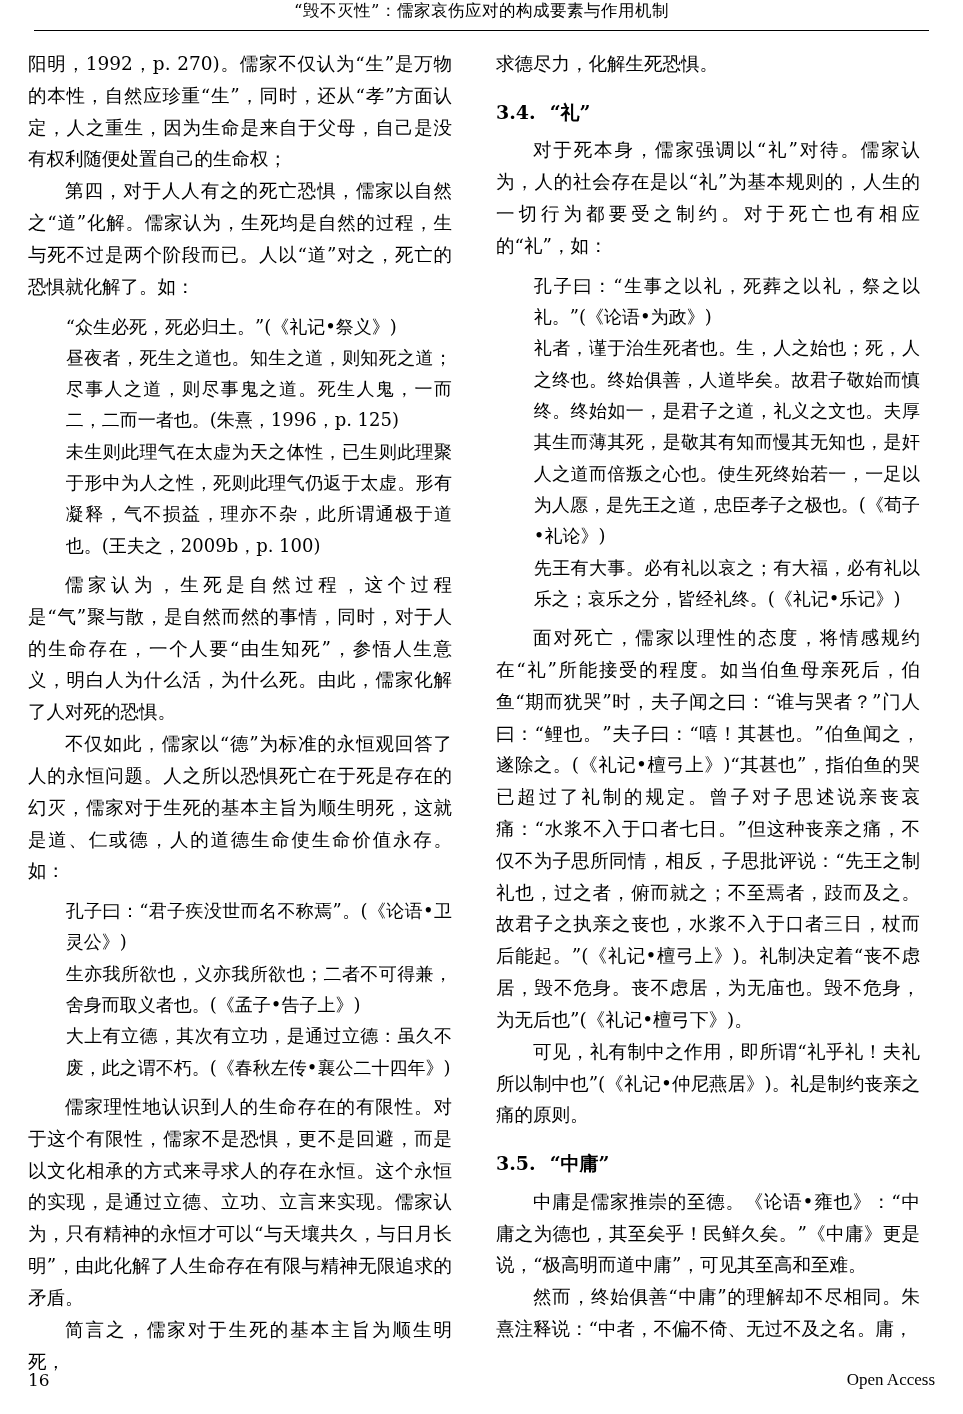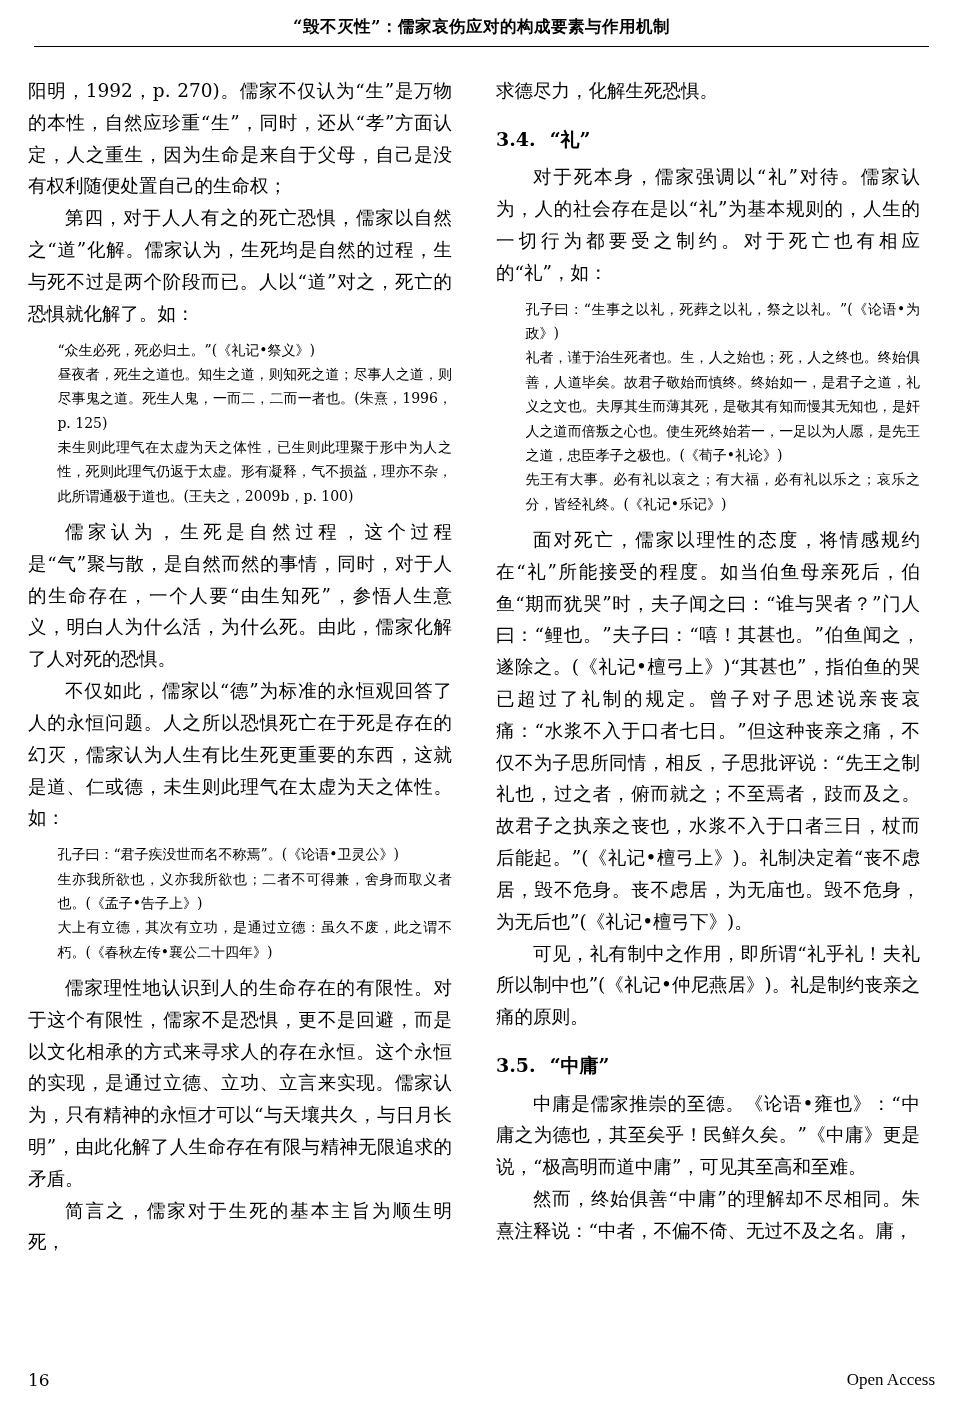--- a/index.html
+++ b/index.html
@@ -18,55 +18,54 @@
     position: relative;
     width: 963px;
     height: 1414px;
     box-sizing: border-box;
     padding: 0 28px;
   }
   
   .running-head {
     text-align: center;
     font-size: 16.5px;
-    font-weight: bold;
-    padding-top: 16px;
+    font-weight: normal;
     letter-spacing: 0.5px;
   }
   .head-rule {
     border-bottom: 1.2px solid #000;
     margin: 8px 6px 0 6px;
   }
   
   .columns {
     display: flex;
     flex-direction: row;
     gap: 44px;
-    margin-top: 28px;
+    margin-top: 17px;
   }
   .col {
     width: 424px;
     font-size: 18.5px;
     line-height: 1.72;
     text-align: justify;
     text-justify: inter-ideograph;
   }
   p {
     margin: 0;
   }
   .indent {
     text-indent: 2em;
   }
   .noindent {
     text-indent: 0;
   }
   .quote {
     margin: 8px 0 8px 0;
     padding-left: 2.1em;
-    font-size: 14px;
+    font-size: 18px;
     line-height: 1.74;
     text-align: justify;
     text-justify: inter-ideograph;
   }
   .quote p {
     text-indent: 0;
   }
   h3.section {
     font-size: 19px;
     font-weight: bold;
@@ -109,21 +108,21 @@
       <p class="noindent">阳明，1992，p. 270)。儒家不仅认为“生”是万物的本性，自然应珍重“生”，同时，还从“孝”方面认定，人之重生，因为生命是来自于父母，自己是没有权利随便处置自己的生命权；</p>
       <p class="indent">第四，对于人人有之的死亡恐惧，儒家以自然之“道”化解。儒家认为，生死均是自然的过程，生与死不过是两个阶段而已。人以“道”对之，死亡的恐惧就化解了。如：</p>
 
       <div class="quote">
         <p>“众生必死，死必归土。”(《礼记•祭义》)</p>
         <p>昼夜者，死生之道也。知生之道，则知死之道；尽事人之道，则尽事鬼之道。死生人鬼，一而二，二而一者也。(朱熹，1996，p. 125)</p>
         <p>未生则此理气在太虚为天之体性，已生则此理聚于形中为人之性，死则此理气仍返于太虚。形有凝释，气不损益，理亦不杂，此所谓通极于道也。(王夫之，2009b，p. 100)</p>
       </div>
 
       <p class="indent">儒家认为，生死是自然过程，这个过程是“气”聚与散，是自然而然的事情，同时，对于人的生命存在，一个人要“由生知死”，参悟人生意义，明白人为什么活，为什么死。由此，儒家化解了人对死的恐惧。</p>
-      <p class="indent">不仅如此，儒家以“德”为标准的永恒观回答了人的永恒问题。人之所以恐惧死亡在于死是存在的幻灭，儒家认为人生有比生死更重要的东西，这就是道、仁或德，未生则此理气在太虚为天之体性。如：</p>
+      <p class="indent">不仅如此，儒家以“德”为标准的永恒观回答了人的永恒问题。人之所以恐惧死亡在于死是存在的幻灭，儒家对于生死的基本主旨为顺生明死，这就是道、仁或德，人的道德生命使生命价值永存。如：</p>
 
       <div class="quote">
         <p>孔子曰：“君子疾没世而名不称焉”。(《论语•卫灵公》)</p>
         <p>生亦我所欲也，义亦我所欲也；二者不可得兼，舍身而取义者也。(《孟子•告子上》)</p>
         <p>大上有立德，其次有立功，是通过立德：虽久不废，此之谓不朽。(《春秋左传•襄公二十四年》)</p>
       </div>
 
       <p class="indent">儒家理性地认识到人的生命存在的有限性。对于这个有限性，儒家不是恐惧，更不是回避，而是以文化相承的方式来寻求人的存在永恒。这个永恒的实现，是通过立德、立功、立言来实现。儒家认为，只有精神的永恒才可以“与天壤共久，与日月长明”，由此化解了人生命存在有限与精神无限追求的矛盾。</p>
       <p class="indent">简言之，儒家对于生死的基本主旨为顺生明死，</p>
     </div>

